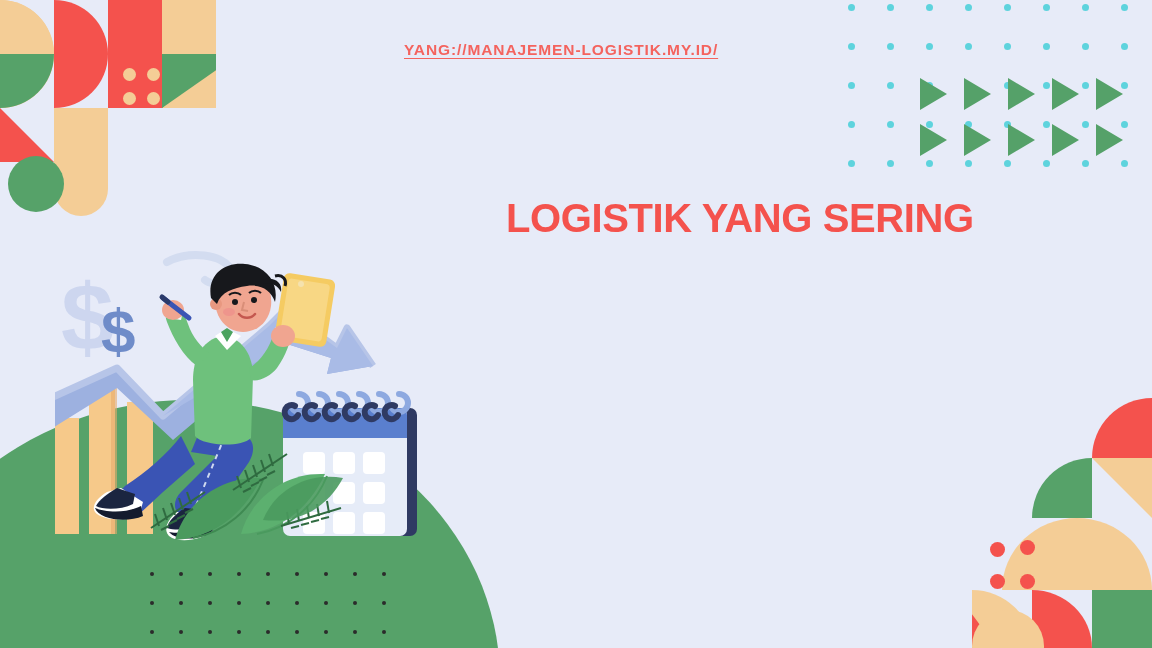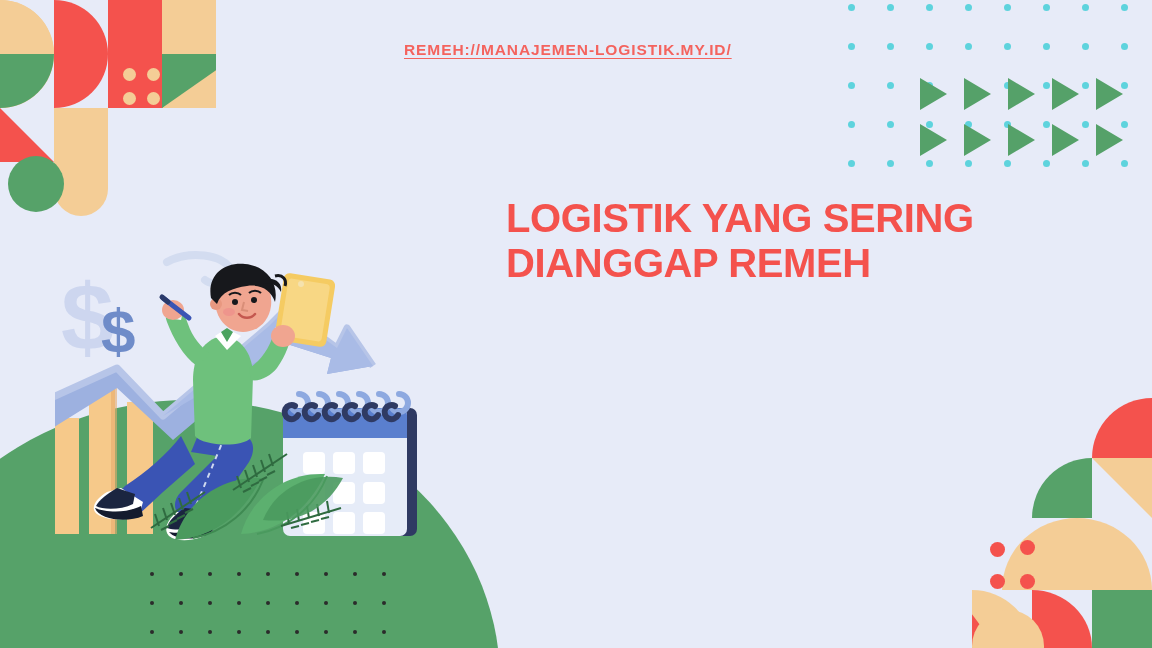--- a/index.html
+++ b/index.html
@@ -408,20 +408,19 @@
     <div class="cell" style="left:0px;top:192px;width:60px;height:58px;background:#f4524d;clip-path:polygon(0 100%,0 42%,42% 100%);"></div>
 
     <div class="dot-red" style="left:18px;top:144px;"></div>
     <div class="dot-red" style="left:48px;top:142px;"></div>
     <div class="dot-red" style="left:18px;top:176px;"></div>
     <div class="dot-red" style="left:48px;top:176px;"></div>
   </div>
 
   <div class="layer circle" style="left:972px;bottom:-34px;width:72px;height:72px;background:#f4cd96;"></div>
 
-  <div class="layer" id="url-link">REMEH://MANAJEMEN-LOGISTIK.MY.ID/</div>
+  <div class="layer" id="url-link">YANG://MANAJEMEN-LOGISTIK.MY.ID/</div>
 
   <div class="layer" id="headline">
     <div>LOGISTIK YANG SERING</div>
-    <div>DIANGGAP REMEH</div>
   </div>
 
 </div>
 
 </body></html>

